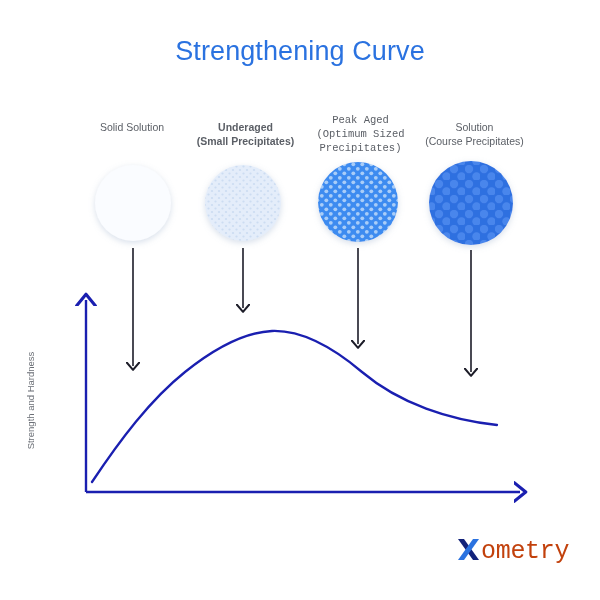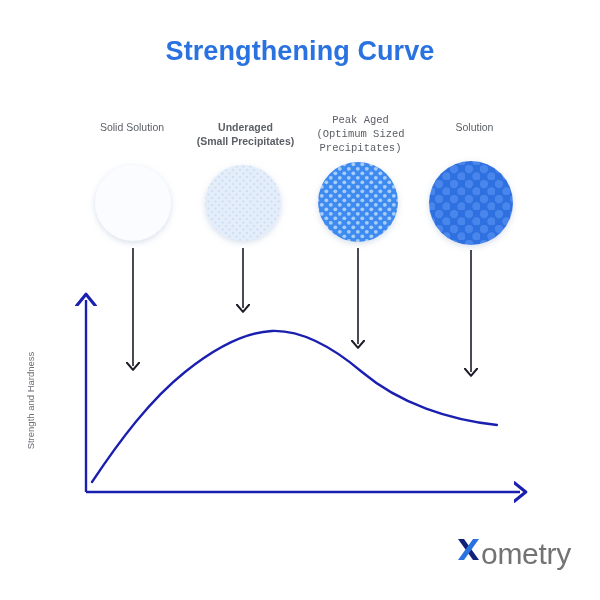--- a/index.html
+++ b/index.html
@@ -21,21 +21,21 @@
     width: 600px;
     height: 600px;
   }
   .title {
     position: absolute;
     left: 0;
     top: 36px;
     width: 600px;
     text-align: center;
     font-size: 27px;
-    font-weight: bold;
+    font-weight: normal;
     color: #2a72e0;
     letter-spacing: 0.1px;
   }
   .stage-label {
     position: absolute;
     text-align: center;
     font-size: 10.5px;
     line-height: 14px;
     color: #5b5f66;
     font-family: "Liberation Sans", sans-serif;
@@ -59,23 +59,23 @@
     position: absolute;
     left: 455px;
     top: 534px;
     width: 110px;
     height: 32px;
   }
   .logo-text {
     position: absolute;
     left: 26px;
     top: 3px;
-    font-size: 30px;
-    color: #737373;
-    font-family: Liberation Sans, sans-serif;
+    font-size: 25px;
+    color: #c2410c;
+    font-family: Liberation Mono, monospace;
     letter-spacing: -0.3px;
   }
   svg { display: block; }
 </style>
 </head>
 <body>
 
 <div id="infographic">
 
   <div class="title">Strengthening Curve</div>
@@ -87,20 +87,21 @@
     <span>Underaged</span>
     <span>(Small Precipitates)</span>
   </div>
   <div class="stage-label" style="left:303px; top:113px; width:115px;font-family:Liberation Mono, monospace;">
     <span>Peak Aged</span>
     <span>(Optimum Sized</span>
     <span>Precipitates)</span>
   </div>
   <div class="stage-label" style="left:412px; top:120px; width:125px;">
     <span>Solution</span>
+    <span>(Course Precipitates)</span>
   </div>
 
   <div class="ylabel">Strength and Hardness</div>
 
   <svg width="600" height="600" viewBox="0 0 600 600" style="position:absolute;left:0;top:0;">
     <defs>
 
       <filter id="circShadow" x="-40%" y="-40%" width="180%" height="180%">
         <feDropShadow dx="0" dy="2" stdDeviation="3" flood-color="#8fa4c4" flood-opacity="0.35"></feDropShadow>
       </filter>

